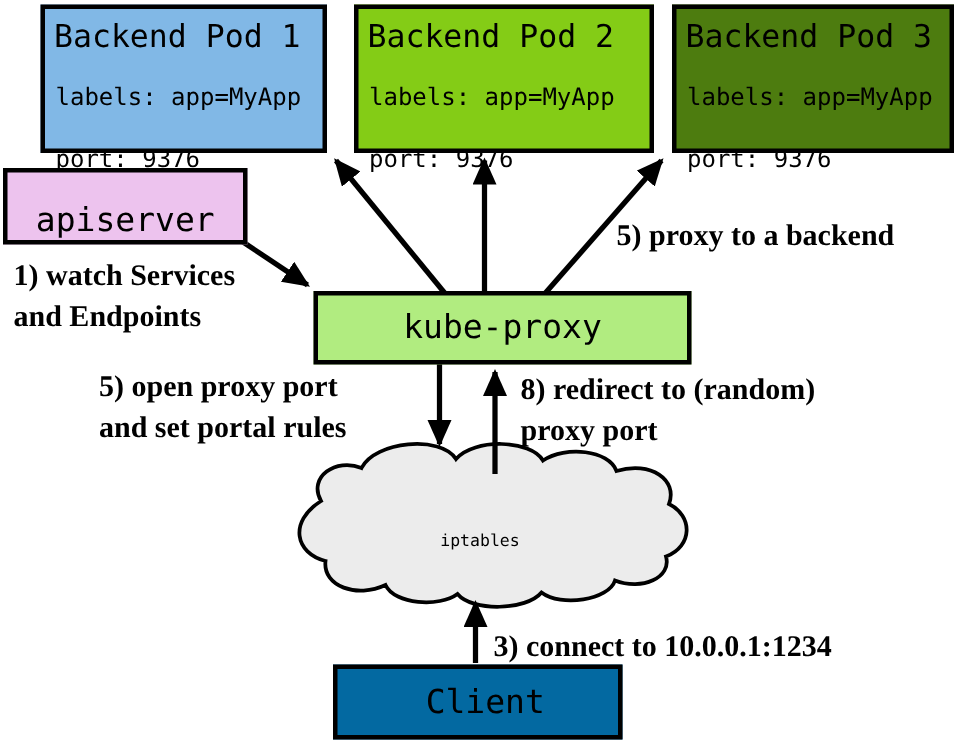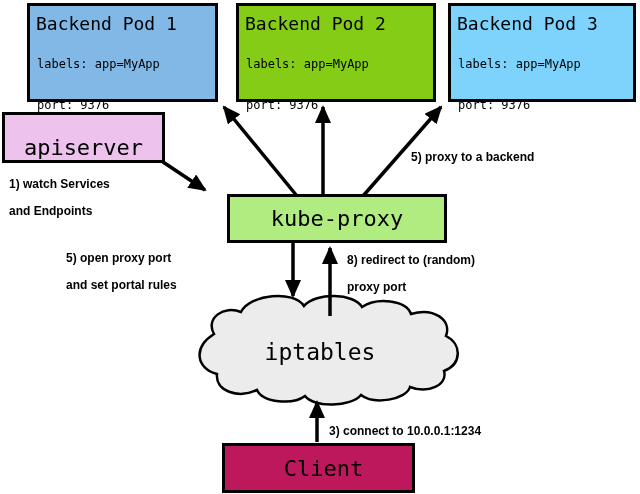--- a/index.html
+++ b/index.html
@@ -5,33 +5,33 @@
   html,body { margin:0; padding:0; background:#fff; }
   .canvas {
     position:relative; width:640px; height:494px; background:#ffffff;
     font-family:"DejaVu Sans Mono", monospace; color:#000; overflow:hidden;
   }
   svg.layer { position:absolute; left:0; top:0; width:640px; height:494px; }
   .box {
     position:absolute; box-sizing:border-box;
     border:3px solid #000;
   }
-  .pod-title { font-size:18px; line-height:24px; margin:6px 0 4px 6px; white-space:nowrap; }
-  .pod-line  { font-size:12px; line-height:25px; margin:16px 0 0 7px; white-space:nowrap; }
+  .pod-title { font-size:21px; line-height:24px; margin:6px 0 4px 6px; white-space:nowrap; }
+  .pod-line  { font-size:16px; line-height:25px; margin:16px 0 0 7px; white-space:nowrap; }
   .node {
     display:flex; align-items:center; justify-content:center;
     font-size:22px; white-space:nowrap;
   }
   .step {
-    position:absolute; font-family:Liberation Sans, sans-serif;
-    font-weight:bold; font-size:12px; line-height:27px; white-space:nowrap;
+    position:absolute; font-family:Liberation Serif, serif;
+    font-weight:bold; font-size:20px; line-height:27px; white-space:nowrap;
   }
   .step span { display:block; }
   .cloud-label {
-    position:absolute; font-size:23px; text-align:center; white-space:nowrap;
+    position:absolute; font-size:11px; text-align:center; white-space:nowrap;margin-top:15px;
   }
 </style>
 </head>
 <body>
 
 <div class="canvas">
 
   <svg class="layer" viewBox="0 0 640 494">
     <defs>
       <marker id="ah" markerUnits="userSpaceOnUse" markerWidth="19" markerHeight="17" refX="16" refY="8" orient="auto">
@@ -67,35 +67,35 @@
     <div class="pod-line">labels: app=MyApp</div>
     <div class="pod-line">port: 9376</div>
   </div>
 
   <div class="box" style="left: 236px; top: 3px; width: 200px; height: 99px; background-color: #84cc16;">
     <div class="pod-title">Backend Pod 2</div>
     <div class="pod-line">labels: app=MyApp</div>
     <div class="pod-line">port: 9376</div>
   </div>
 
-  <div class="box" style="left: 448px; top: 3px; width: 188px; height: 99px; background-color: #7dd3fc;">
+  <div class="box" style="left: 448px; top: 3px; width: 188px; height: 99px; background-color: #4d7c0f;">
     <div class="pod-title">Backend Pod 3</div>
     <div class="pod-line">labels: app=MyApp</div>
     <div class="pod-line">port: 9376</div>
   </div>
 
   <div class="box node" style="left: 2px; top: 112px; width: 163px; height: 51px; background-color: rgb(237, 195, 238); align-items: flex-end;">
     <span>apiserver</span>
   </div>
 
-  <div class="box node" style="left: 209px; top: 194px; width: 220px; height: 49px; background-color: rgb(177, 236, 128); margin-left: 18px;">
+  <div class="box node" style="left: 209px; top: 194px; width: 252px; height: 49px; background-color: rgb(177, 236, 128);">
     <span>kube-proxy</span>
   </div>
 
-  <div class="box node" style="left: 222px; top: 443px; width: 193px; height: 50px; background-color: #be185d; padding-left: 10px;">
+  <div class="box node" style="left: 222px; top: 443px; width: 193px; height: 50px; background-color: #0369a1; padding-left: 10px;">
     <span>Client</span>
   </div>
 
   <div class="cloud-label" style="left:240px; top:339px; width:160px;">iptables</div>
 
   <div class="step" style="left:9px; top:171px;">
     <span>1) watch Services</span>
     <span>and Endpoints</span>
   </div>
 

